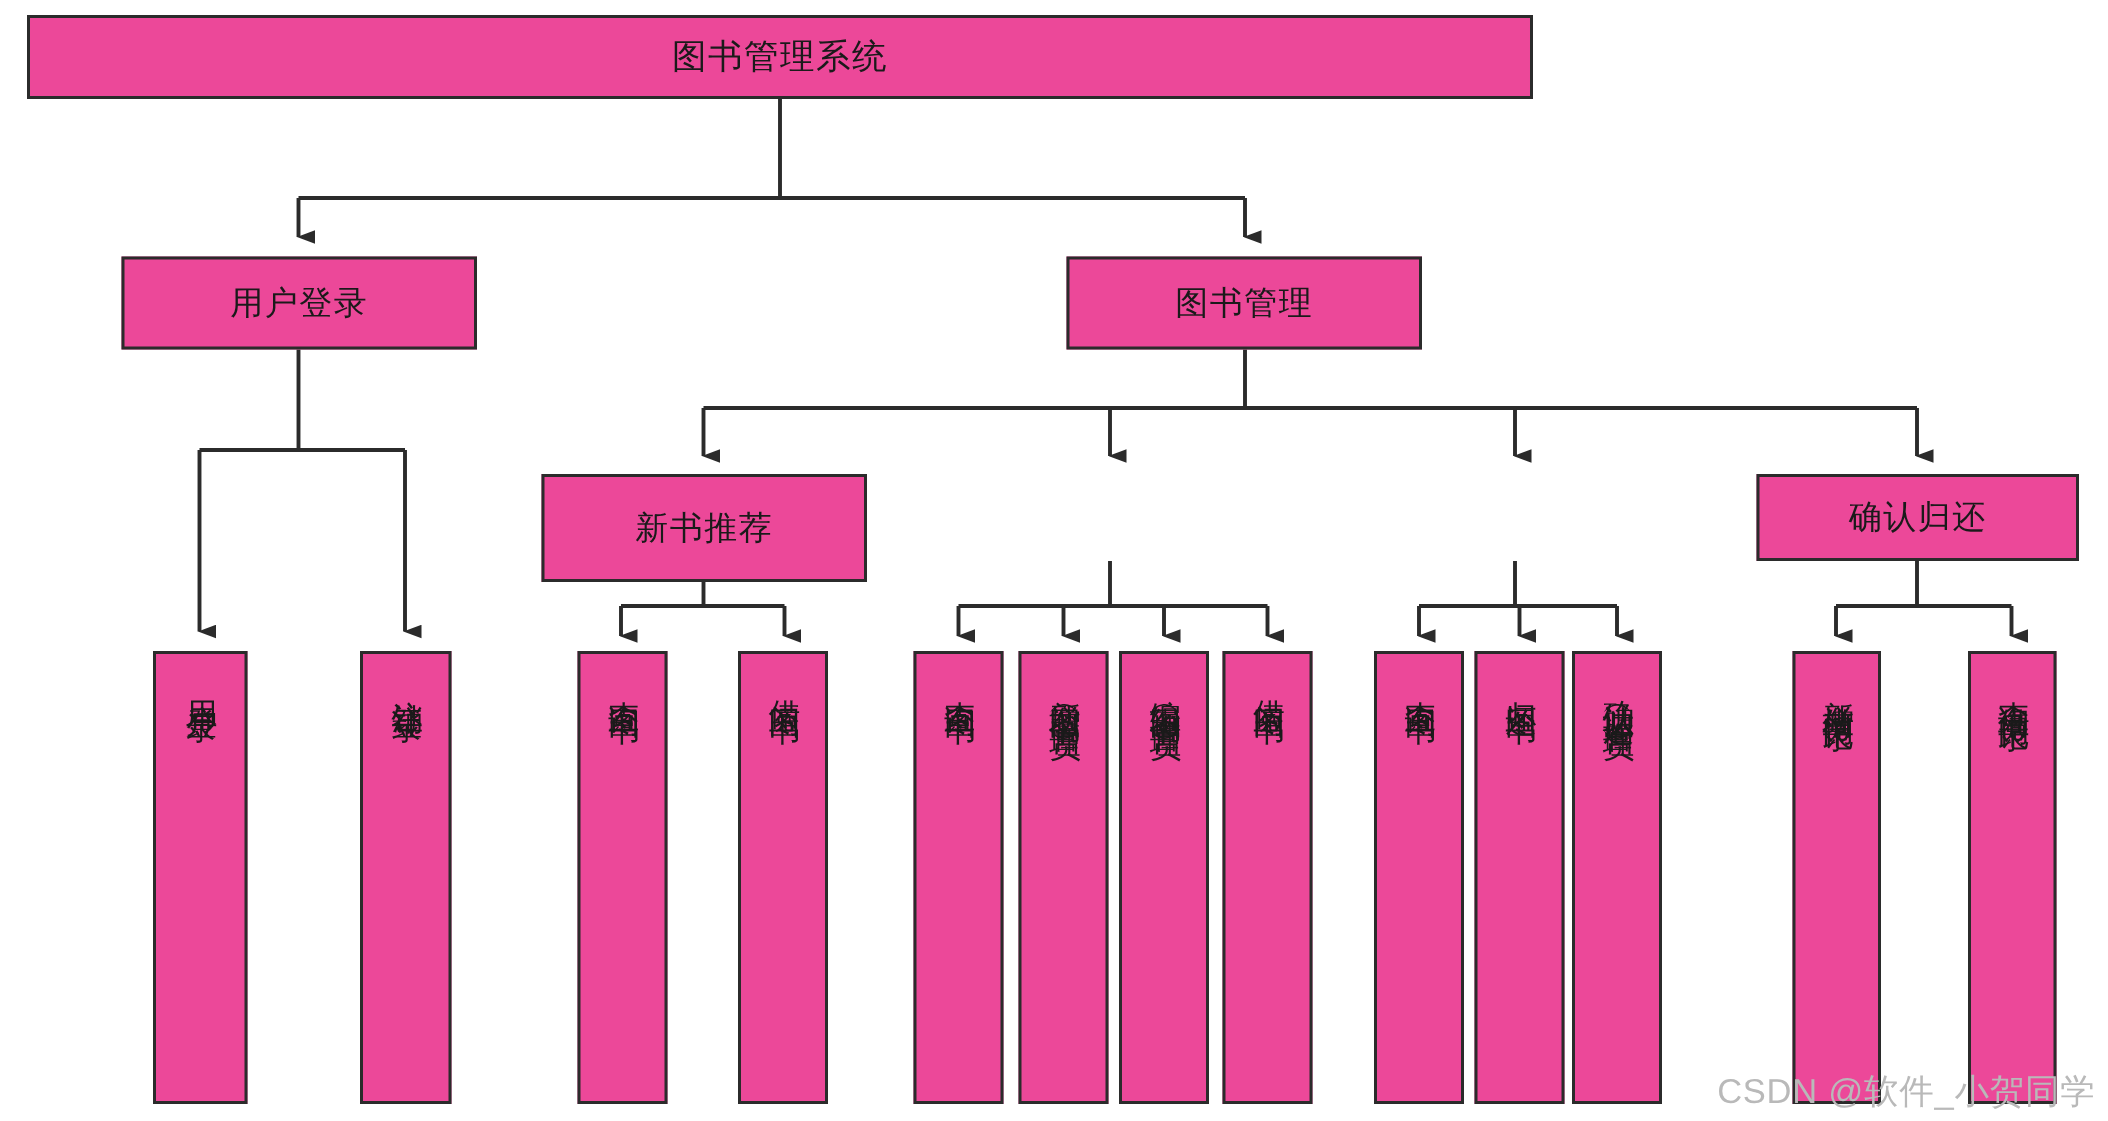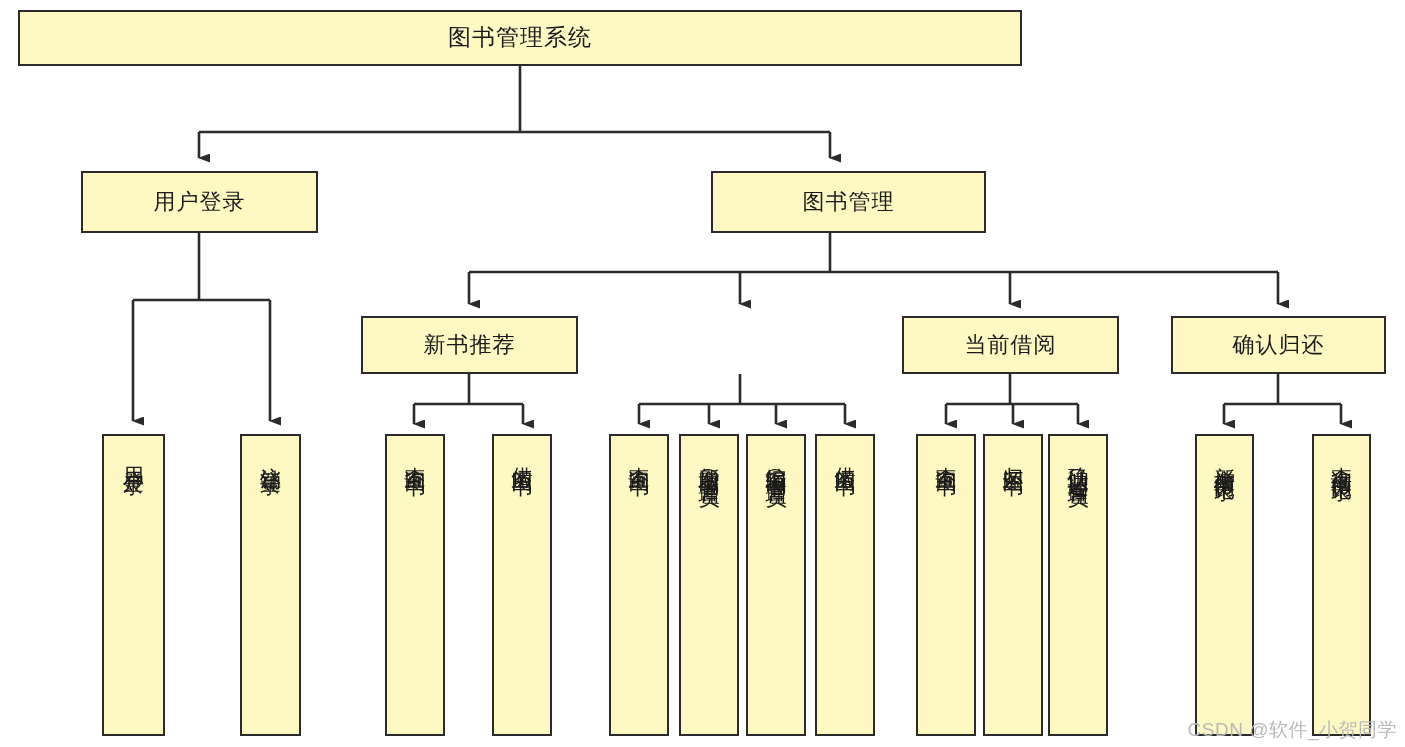--- a/index.html
+++ b/index.html
@@ -18,21 +18,21 @@
   svg#wires{
     position:absolute;
     left:0;top:0;
     width:1405px;height:747px;
     pointer-events:none;
   }
   .node{
     position:absolute;
     box-sizing:border-box;
     border:2px solid #2b2b2b;
-    background:#fef9c3;
+    background:#ec4899;
     display:flex;
     align-items:center;
     justify-content:center;
     text-align:center;
     line-height:1.28;
     color:#1a1a1a;
   }
   
   .node.h{
     font-size:22px;
@@ -53,21 +53,21 @@
     writing-mode:vertical-rl;
     text-orientation:upright;
     white-space:nowrap;
     line-height:1.05;
     letter-spacing:3px;
   }
   .watermark{
     position:absolute;
     right:8px;
     bottom:4px;
-    font-size:19px;
+    font-size:23px;
     color:#b9b9b9;
     letter-spacing:0.5px;
     white-space:nowrap;
     user-select:none;
   }
 </style>
 </head>
 <body>
 
 <div id="canvas">
@@ -119,26 +119,25 @@
       <path d="M1224,404 L1341,404"></path>
       <path d="M1224,404 L1224,424" marker-end="url(#arw)"></path>
       <path d="M1341,404 L1341,424" marker-end="url(#arw)"></path>
     </g>
   </svg>
 
   <div class="node h root" style="left:18px;top:10px;width:1004px;height:56px;">图书管理系统</div>
 
   <div class="node h" style="left:81px;top:171px;width:237px;height:62px;">用户登录</div>
 
-  <div class="node h" style="left:711px;top:171px;width:275px;height:62px;">图书管理</div>
+  <div class="node h" style="left:711px;top:171px;width:237px;height:62px;">图书管理</div>
 
-  <div class="node h" style="left:361px;top:316px;width:217px;height:58px;">新书推荐</div>
+  <div class="node h" style="left:361px;top:316px;width:217px;height:72px;">新书推荐</div>
 
 
-  <div class="node h" style="left:902px;top:316px;width:217px;height:58px;">当前借阅</div>
 
   <div class="node h" style="left:1171px;top:316px;width:215px;height:58px;">确认归还</div>
 
   <div class="node v" style="left:102px;top:434px;width:63px;height:302px;">
     <span class="vtext">用户登录</span>
   </div>
   <div class="node v" style="left:240px;top:434px;width:61px;height:302px;">
     <span class="vtext">注销登录</span>
   </div>
 

